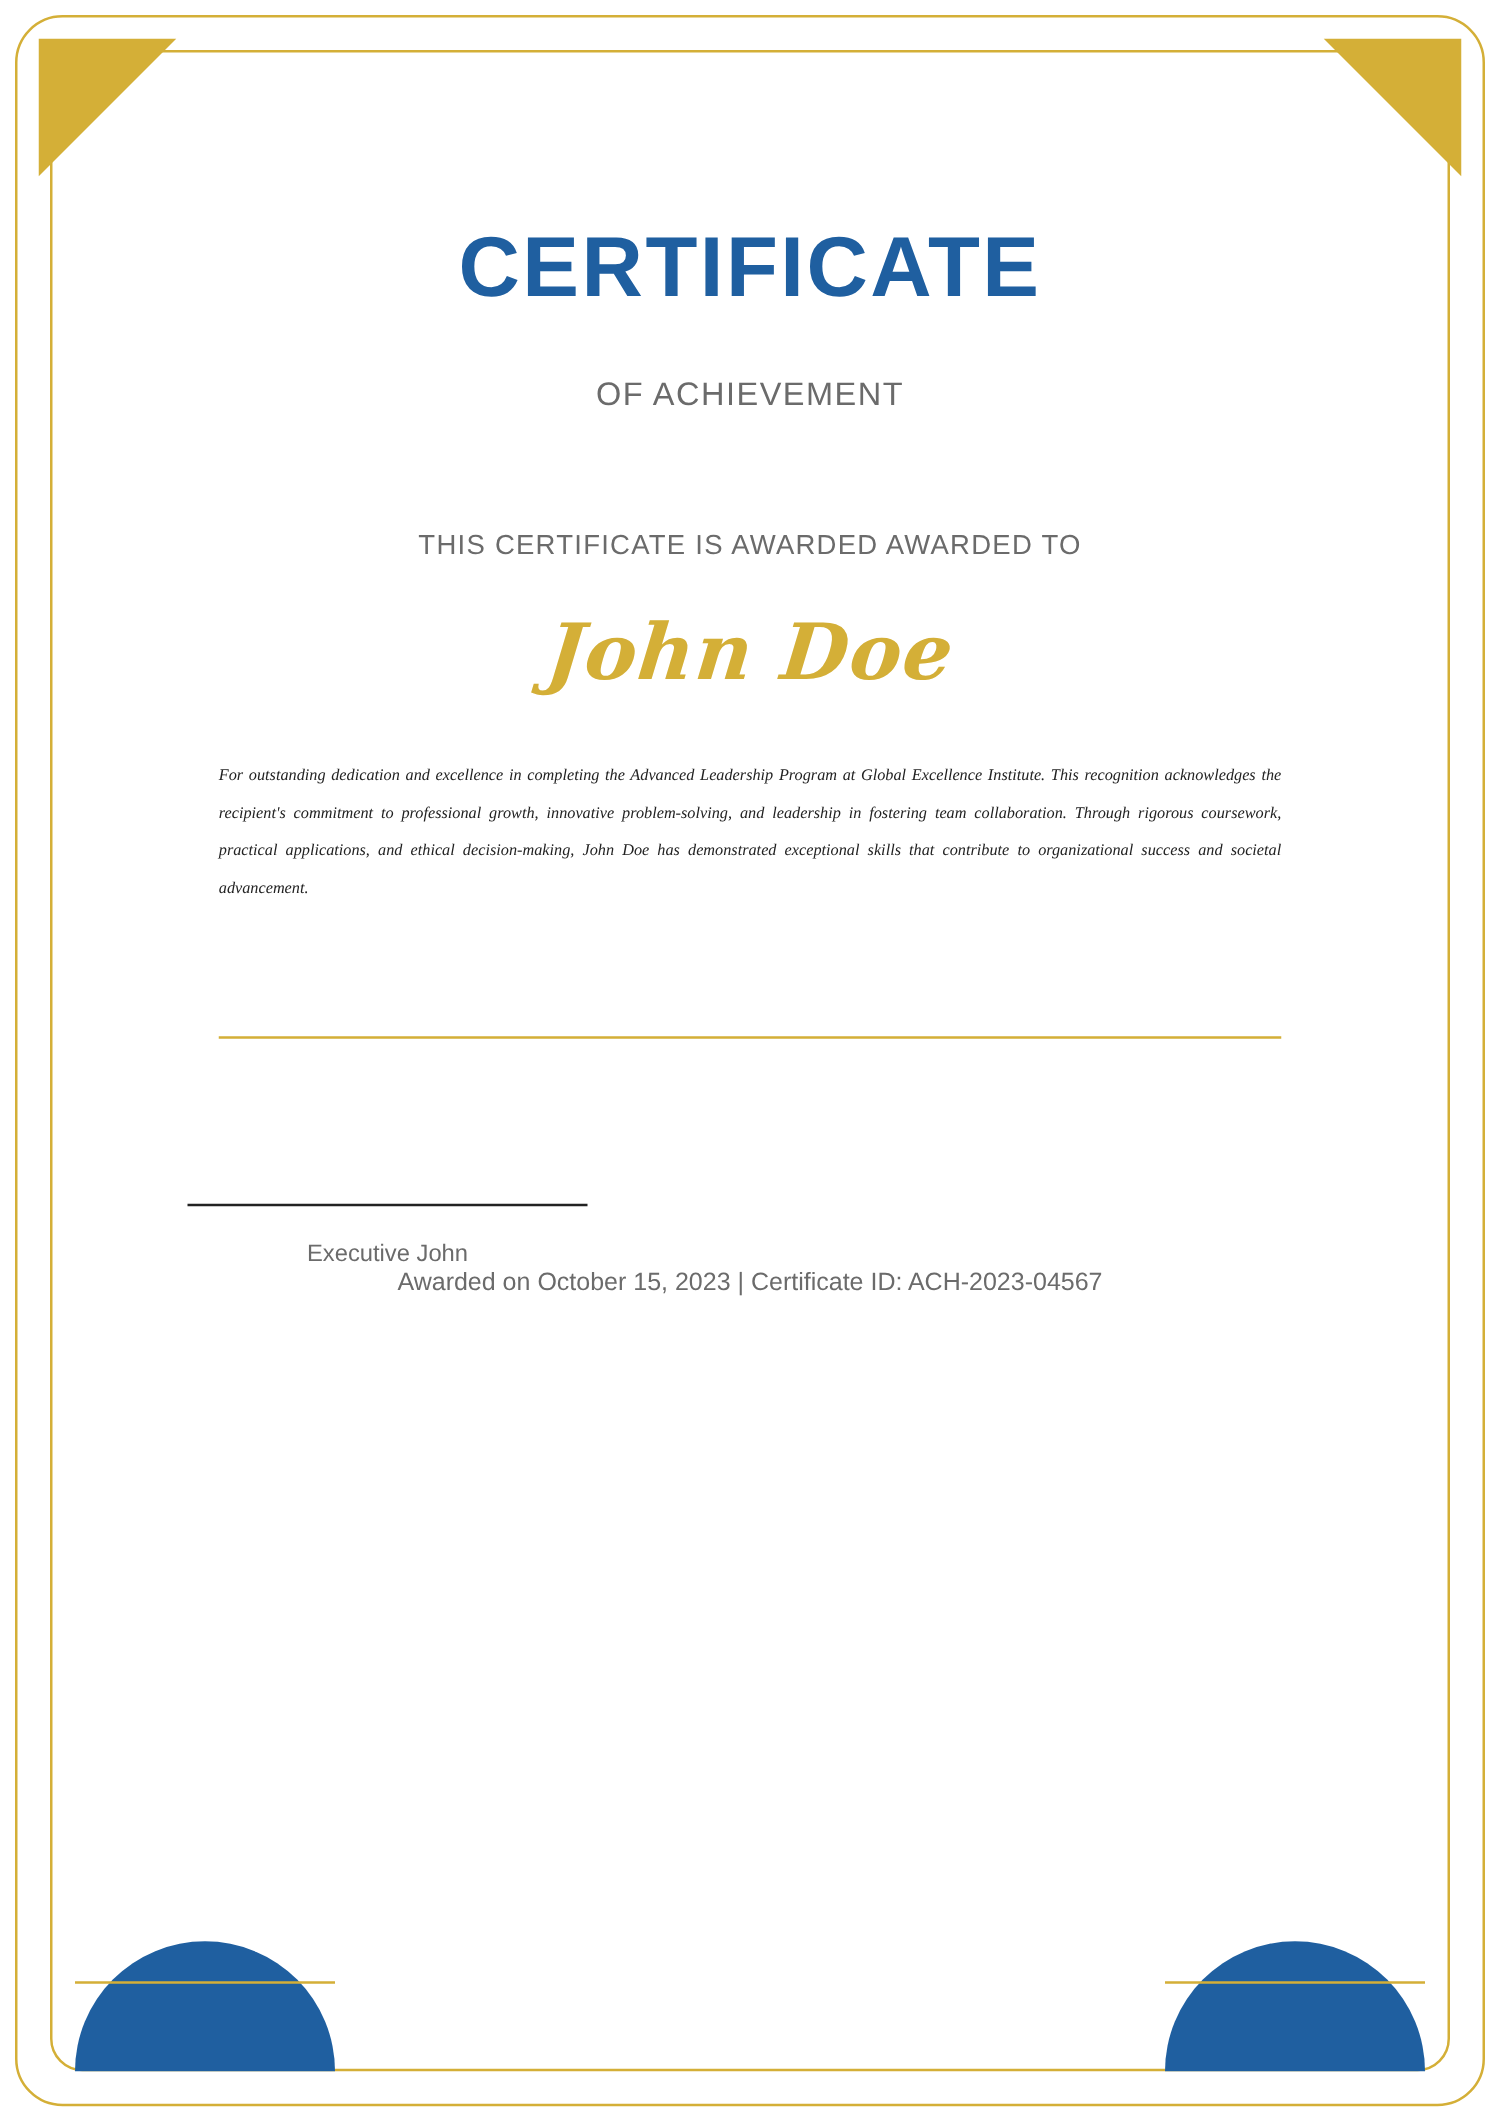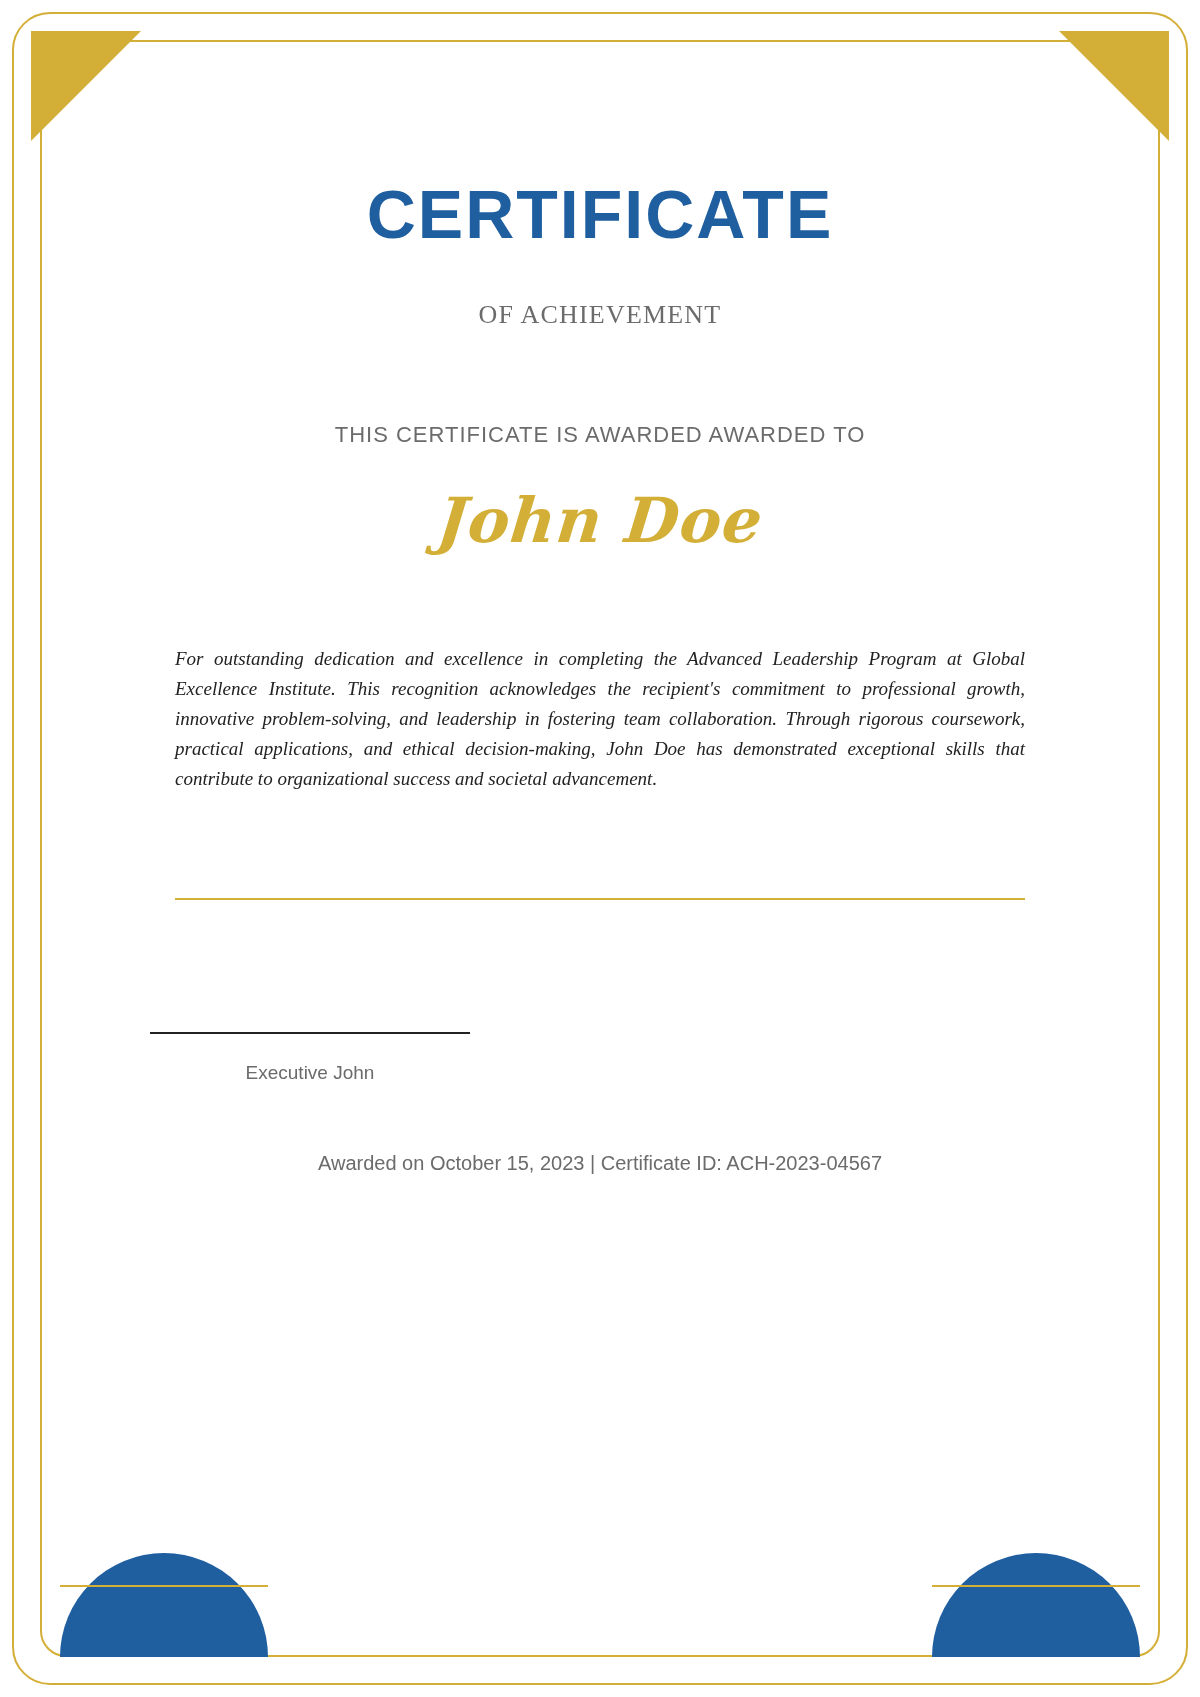--- a/index.html
+++ b/index.html
@@ -112,21 +112,20 @@
     line-height: 1;
     text-align: center;
   }
 
   .subtitle {
     margin-top: 52px;
     font-size: 26px;
     letter-spacing: 1.2px;
     color: #6b6b6b;
     text-align: center;
-    font-family: Liberation Serif, serif;
   }
 
   .awarded-to {
     margin-top: 92px;
     font-size: 22px;
     letter-spacing: 1px;
     color: #6b6b6b;
     text-align: center;
   }
 
@@ -137,25 +136,25 @@
     font-family: "DejaVu Serif", serif;
     font-style: italic;
     font-weight: bold;
     letter-spacing: 1px;
     line-height: 1;
     text-align: center;
     transform: skewX(-6deg);
   }
 
   .body-text {
-    margin-top: 92px;
+    margin-top: 52px;
     width: 850px;
     font-family: "Liberation Serif", serif;
     font-style: italic;
-    font-size: 19px;
+    font-size: 13px;
     line-height: 30px;
     color: #222222;
     text-align: justify;
     text-justify: inter-word;
   }
 
   .divider {
     margin-top: 104px;
     width: 850px;
     height: 2px;
@@ -180,21 +179,20 @@
     background: #222222;
   }
   .signature-label {
     margin-top: 28px;
     font-size: 19px;
     color: #6b6b6b;
     text-align: center;
   }
 
   .footer {
-    margin-top: 68px;
     font-size: 20px;
     color: #6b6b6b;
     text-align: center;
   }
 </style>
 </head>
 <body>
 
 <div class="certificate">
 

